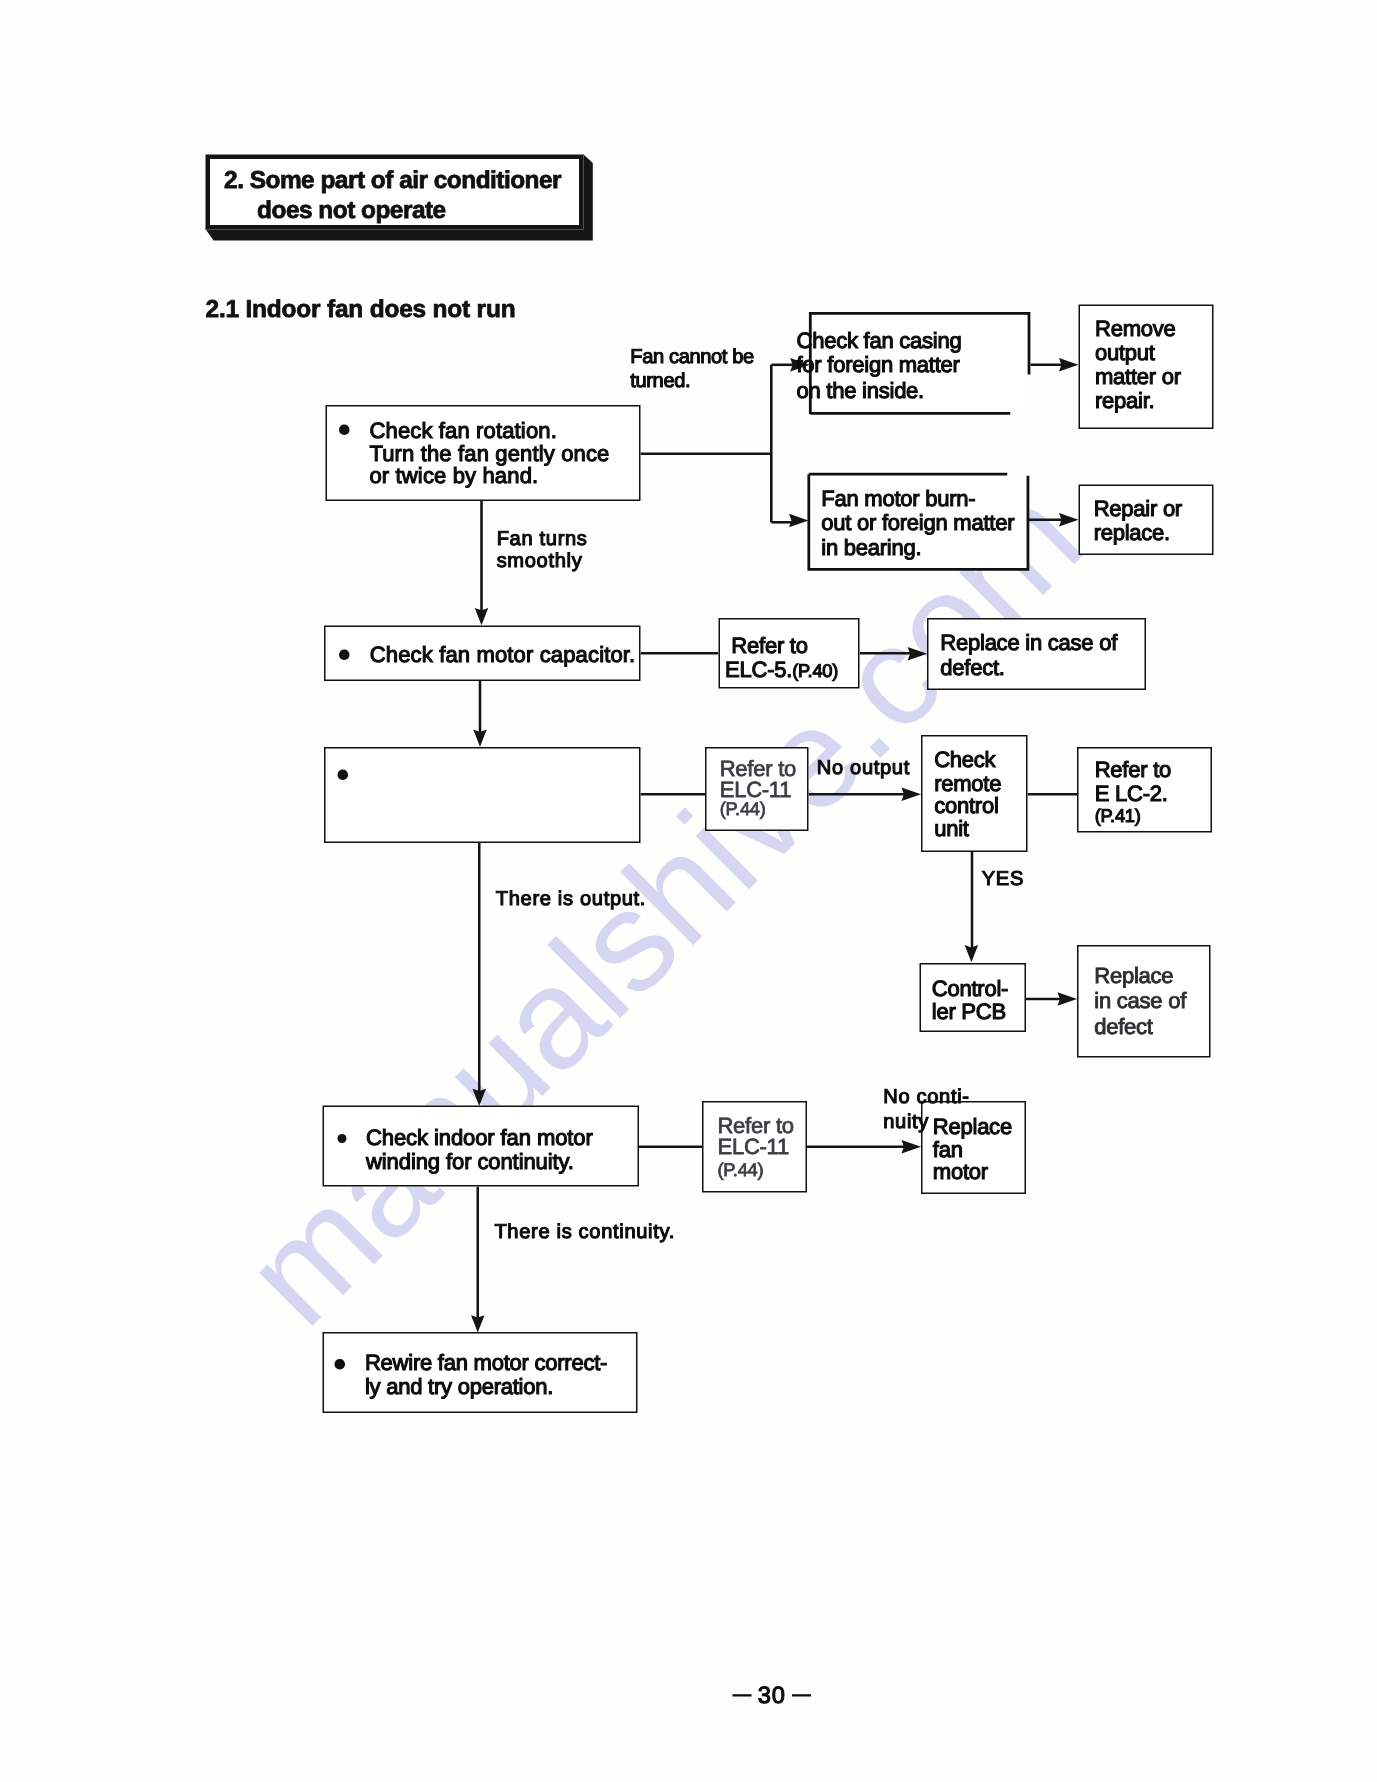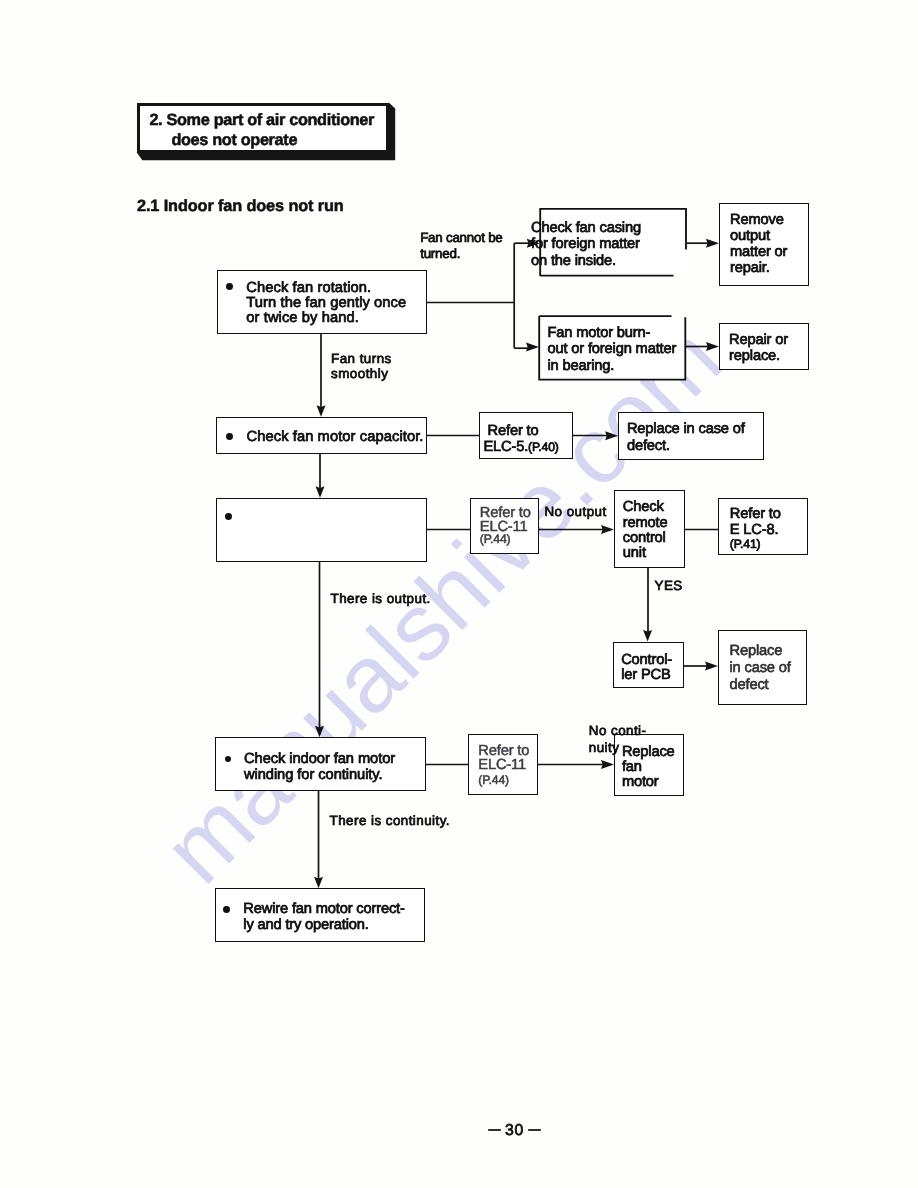--- a/index.html
+++ b/index.html
@@ -192,21 +192,21 @@
 
   <div class="ftxt" style="left:622.8px;top:500.2px;line-height:15.4px;">
     <div>Check</div>
     <div>remote</div>
     <div>control</div>
     <div>unit</div>
   </div>
 
   <div class="ftxt" style="left:729.8px;top:505.5px;line-height:16px;">
     <div>Refer to</div>
-    <div>E LC-8.</div>
+    <div>E LC-2.</div>
     <div class="small" style="top:-1.2px;">(P.41)</div>
   </div>
 
   <div class="ftxt" style="left:621.2px;top:652.6px;line-height:15px;">
     <div>Control-</div>
     <div>ler PCB</div>
   </div>
 
   <div class="ftxt faded2" style="left:729.5px;top:643.4px;line-height:16.7px;">
     <div>Replace</div>

